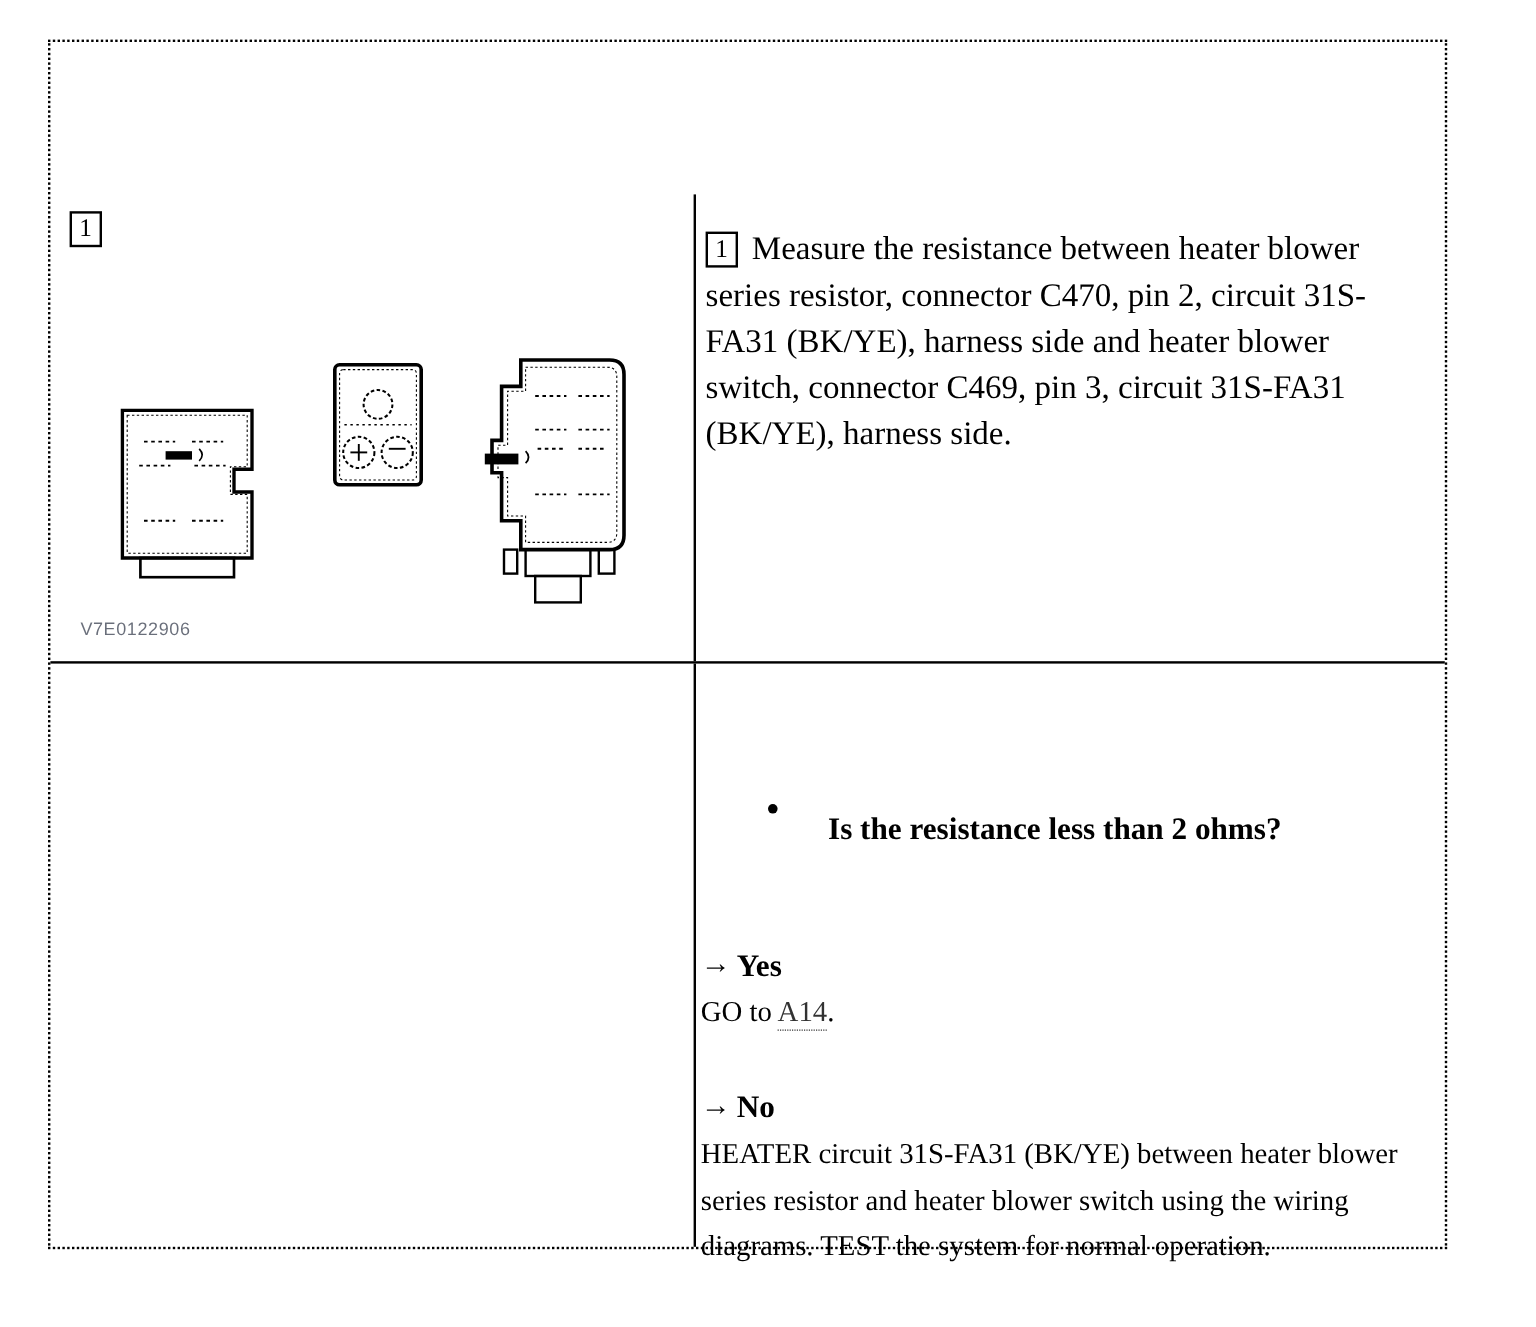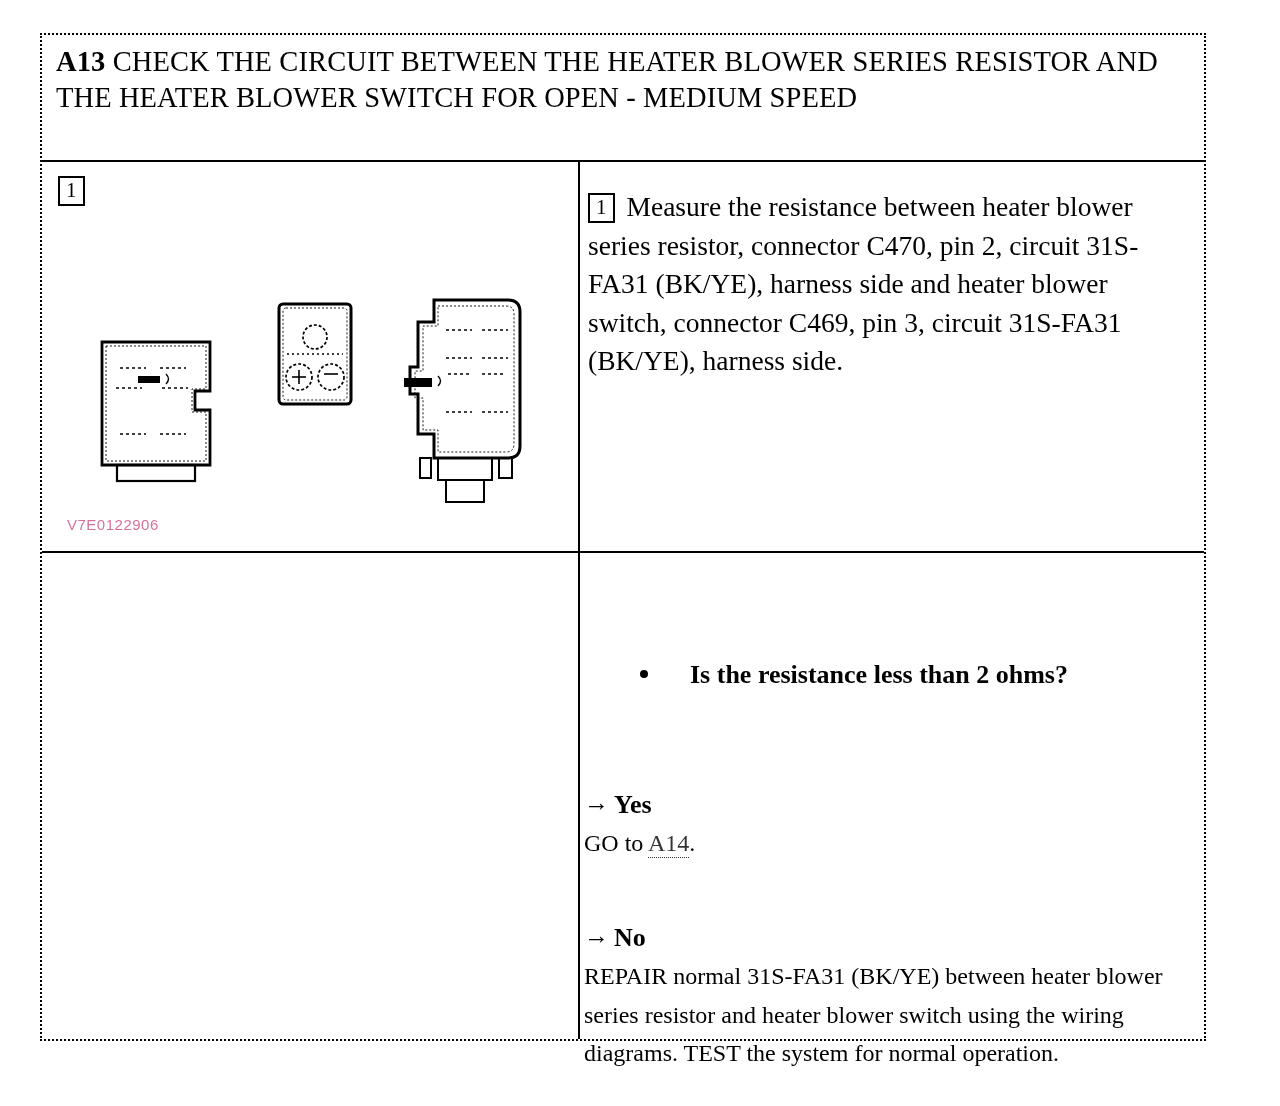--- a/index.html
+++ b/index.html
@@ -142,21 +142,21 @@
     top: 0;
     width: 100%;
     height: 100%;
   }
   .fig-caption {
     position: absolute;
     left: 25px;
     bottom: 18px;
     font-size: 15px;
     letter-spacing: 0.5px;
-    color: #be185d;
+    color: #0f172a;
     font-family: "Liberation Sans", sans-serif;
     opacity: 0.62;
     filter: blur(0.35px);
   }
 
   
   .question-line {
     position: absolute;
     left: 8px;
     top: 107px;
@@ -170,29 +170,30 @@
     display: inline-block;
     width: 8px;
     height: 8px;
     border-radius: 50%;
     background: #000000;
     margin: 10px 42px 0 52px;
     flex: 0 0 auto;
   }
   .q-text {
     line-height: 30px;
+    margin-top: 16px;
   }
 
   .branch {
     position: absolute;
     left: 4px;
     right: 6px;
   }
   .branch-yes { top: 189px; }
-  .branch-no  { top: 322px; }
+  .branch-no  { top: 307px; }
 
   .branch-head {
     font-size: 26px;
     font-weight: bold;
     line-height: 30px;
     white-space: nowrap;
     margin-top: 48px;
   }
   .branch-arrow {
     font-size: 25px;
@@ -212,23 +213,20 @@
     opacity: 0.8;
   }
 </style>
 </head>
 <body>
 
 <div id="page">
 
   <div id="test-table">
 
-    <div class="hdr-cell">
-      <div class="hdr-text"><span class="step-id">A13</span> <span>CHECK THE CIRCUIT BETWEEN THE HEATER BLOWER SERIES RESISTOR AND THE HEATER BLOWER SWITCH FOR OPEN - MEDIUM SPEED</span></div>
-    </div>
 
     <div class="row-upper">
 
       <div class="cell-illus">
 
         <span class="step-box illus-step-box">1</span>
 
         <div class="figure-area">
           <svg width="538" height="391" viewBox="0 0 538 391">
             <g fill="none" stroke="#000000" stroke-width="2.2">
@@ -318,20 +316,20 @@
           <span class="q-text">Is the resistance less than 2 ohms?</span>
         </div>
 
         <div class="branch branch-yes">
           <div class="branch-head"><span class="branch-arrow">→</span><span>Yes</span></div>
           <div class="branch-body"><span>GO to </span><span class="xref">A14</span><span>.</span></div>
         </div>
 
         <div class="branch branch-no">
           <div class="branch-head"><span class="branch-arrow">→</span><span>No</span></div>
-          <div class="branch-body">REPAIR normal 31S-FA31 (BK/YE) between heater blower series resistor and heater blower switch using the wiring diagrams. TEST the system for normal operation.</div>
+          <div class="branch-body">HEATER circuit 31S-FA31 (BK/YE) between heater blower series resistor and heater blower switch using the wiring diagrams. TEST the system for normal operation.</div>
         </div>
 
       </div>
     </div>
 
   </div>
 </div>
 
 </body></html>

